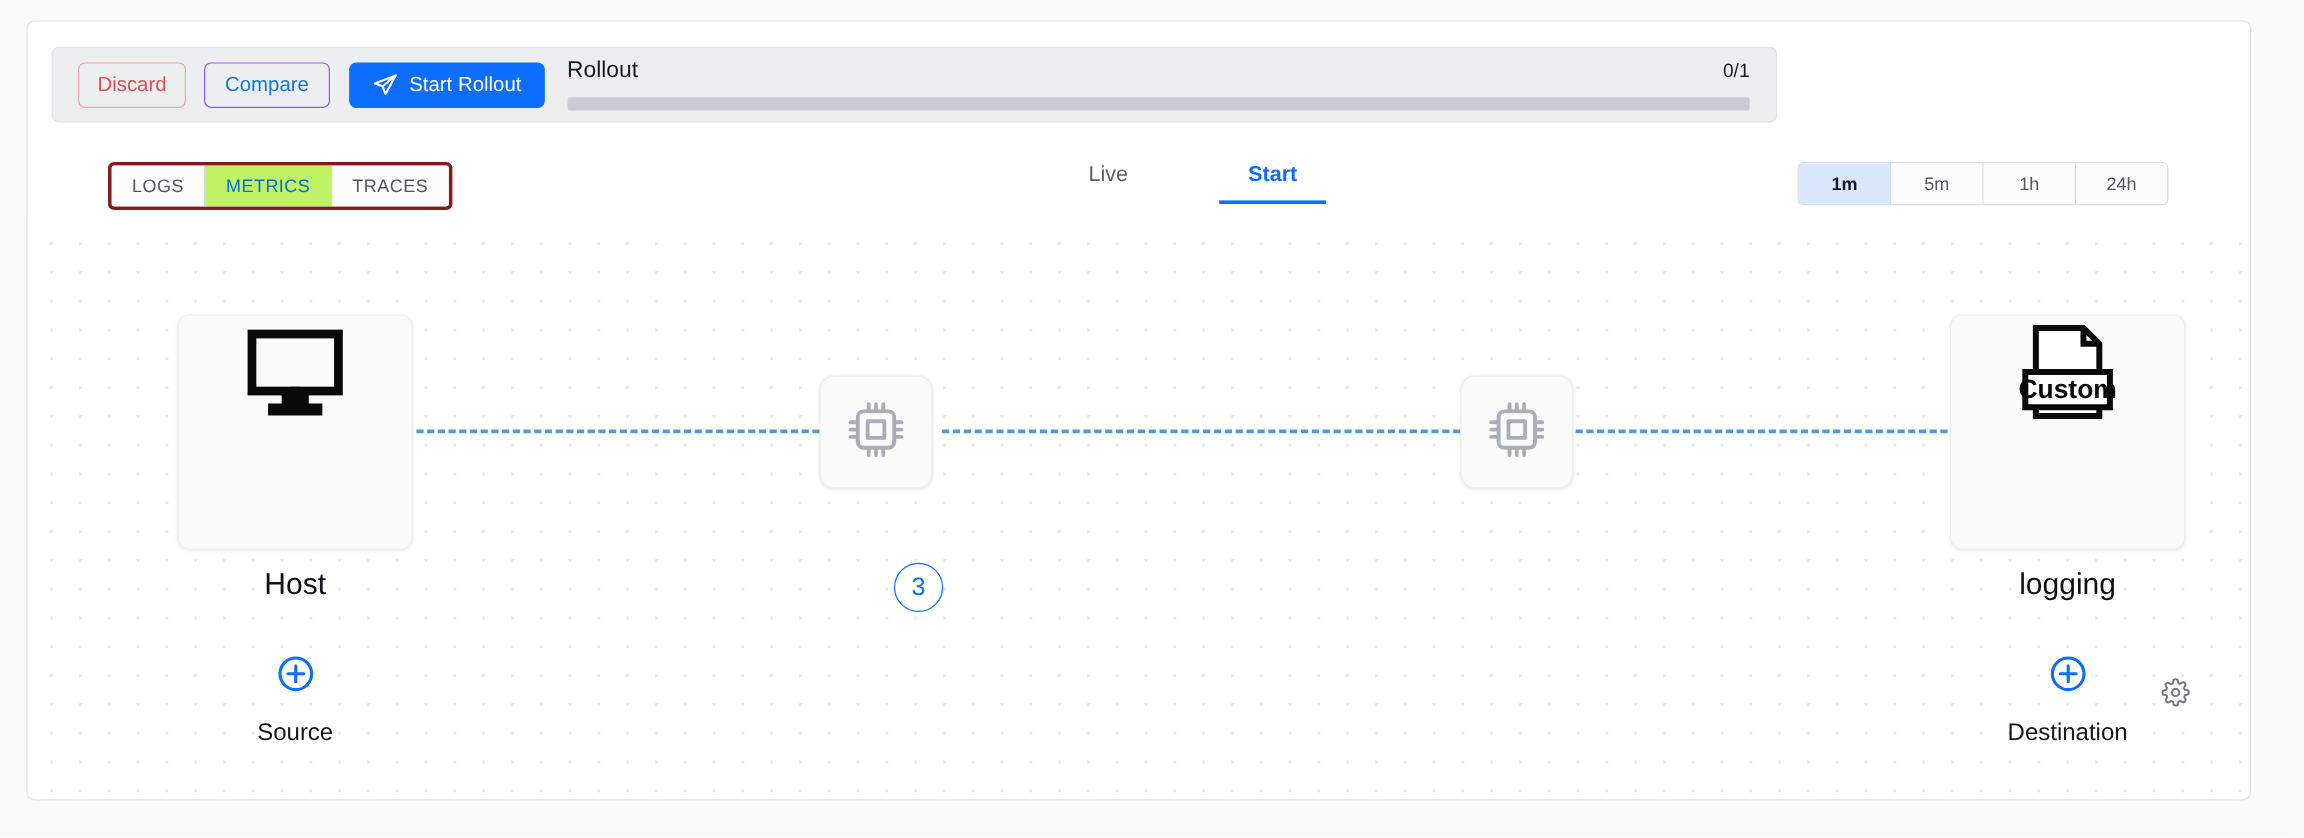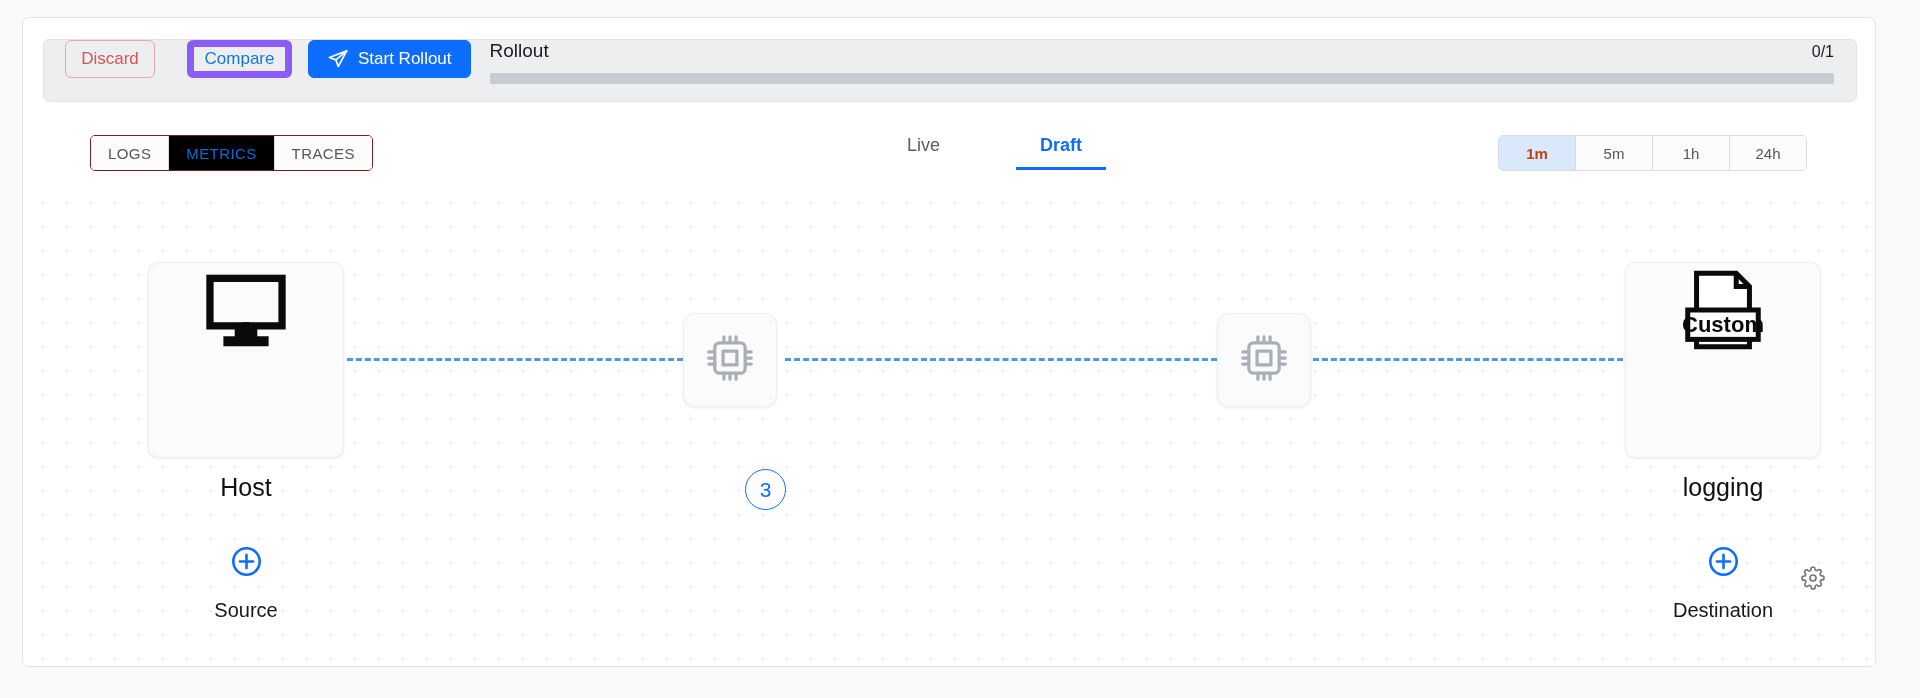--- a/index.html
+++ b/index.html
@@ -26,50 +26,51 @@
     border-radius: 7px;
     box-sizing: border-box;
     overflow: hidden;
   }
 
   
   #rollout-toolbar {
     position: absolute;
     left: 20px;
     top: 21px;
-    width: 1814px;
+    width: 1438px;
     height: 63px;
     background: #eceef0;
     border: 1px solid #e0e2e5;
     border-radius: 6px;
     box-sizing: border-box;
     display: flex;
+    align-items: center;
   }
   .tb-btn {
     height: 38px;
     border-radius: 6px;
     font-size: 17px;
     display: flex;
     align-items: center;
     justify-content: center;
     box-sizing: border-box;
     cursor: pointer;
     background: transparent;
     white-space: nowrap;
   }
   #discard-button {
     margin-left: 21px;
     width: 90px;
     border: 1px solid #e9a9a9;
     color: #d9534f;
   }
   #compare-button {
-    margin-left: 32px;
+    margin-left: 15px;
     width: 105px;
-    border: 7px solid #8b5cf6;
+    border: 1px solid #8b5cf6;
     color: #1677d2;
   }
   #start-rollout-button {
     margin-left: 16px;
     padding: 0 18px;
     border: 1px solid #0d6efd;
     background: #0d6efd;
     color: #ffffff;
     gap: 9px;
   }
@@ -119,40 +120,40 @@
     top: 105px;
     width: 100%;
     height: 62px;
   }
 
   #signal-tab-group {
     position: absolute;
     left: 67px;
     top: 12px;
     display: flex;
-    border: 1px solid #7f1d1d;
+    border: 3px solid #7f1d1d;
     border-radius: 5px;
     overflow: hidden;
     height: 34px;
     background: #fcfcfd;
   }
   .signal-tab {
     padding: 0 17px;
     display: flex;
     align-items: center;
     font-size: 15px;
     letter-spacing: .4px;
     color: #53565e;
     cursor: pointer;
     border-right: 1px solid #d9dbe0;
     background: #fcfcfd;
   }
   .signal-tab:last-child { border-right: none; }
   .signal-tab.active {
-    background: #000000;
+    background: #bef264;
     color: #0b6cd8;
   }
 
   #view-tab-group {
     position: absolute;
     left: 860px;
     top: 8px;
     display: flex;
     gap: 52px;
     justify-content: space-between;
@@ -192,21 +193,21 @@
     justify-content: center;
     font-size: 15px;
     color: #53565e;
     cursor: pointer;
     border-right: 1px solid #d9dbe0;
     background: #fcfcfd;
   }
   .time-opt:last-child { border-right: none; }
   .time-opt.active {
     background: #d9e9fb;
-    color: #c2410c;
+    color: #0f172a;
     font-weight: bold;
   }
 
   
   #pipeline-canvas {
     position: absolute;
     left: 0;
     top: 167px;
     width: 100%;
     bottom: 0;
@@ -361,21 +362,21 @@
       <div class="signal-tab">
         <span>TRACES</span>
       </div>
     </div>
 
     <div id="view-tab-group">
       <div class="view-tab">
         <span>Live</span>
       </div>
       <div class="view-tab active">
-        <span>Draft</span>
+        <span>Start</span>
       </div>
     </div>
 
     <div id="time-range-group">
       <div class="time-opt active">
         <span>1m</span>
       </div>
       <div class="time-opt">
         <span>5m</span>
       </div>

